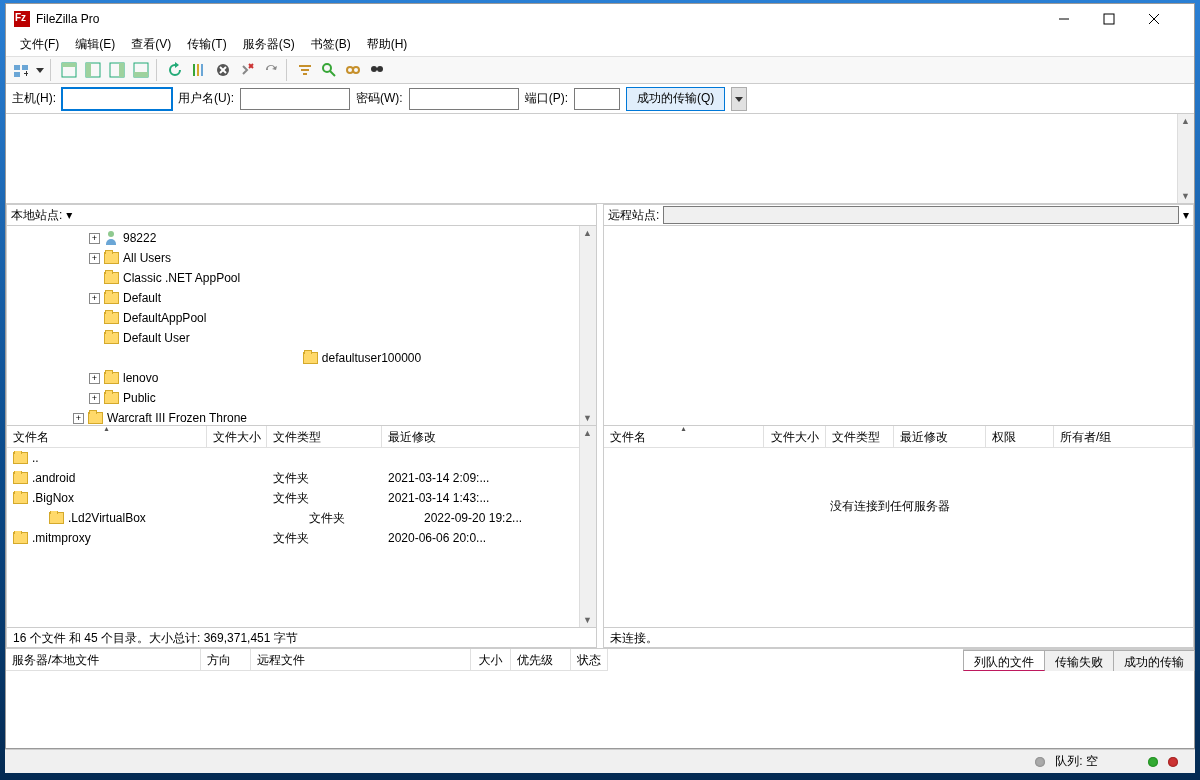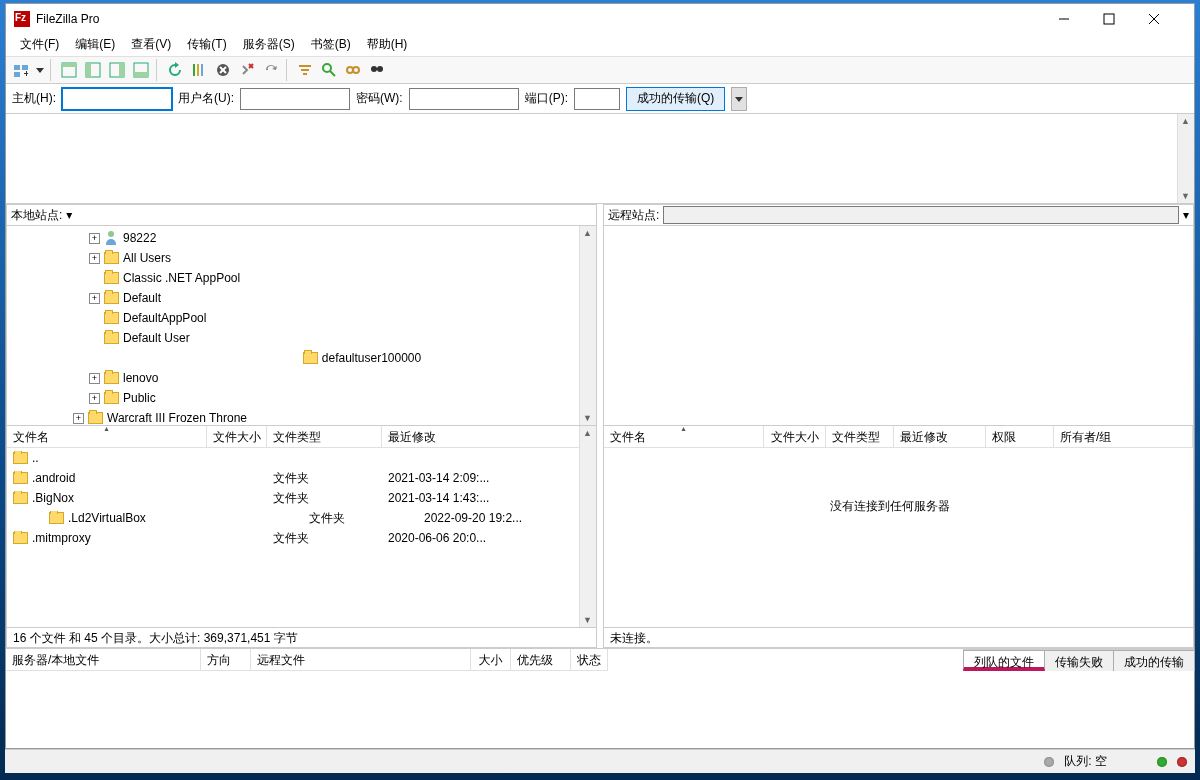--- a/index.html
+++ b/index.html
@@ -51,22 +51,22 @@
 .sort-ind { position:absolute; top:-2px; left:50%; transform:translateX(-50%); font-size:8px; color:#555; }
 .lv-body { flex:1; overflow:hidden; position:relative; }
 .lv-row { height:20px; display:flex; align-items:center; }
 .lv-cell { padding:0 6px; white-space:nowrap; overflow:hidden; display:flex; align-items:center; }
 .statusline { height:20px; border:1px solid #ccc; border-top:none; padding:2px 6px; background:#fff; }
 .empty-remote { position:absolute; top:50px; left:0; right:17px; text-align:center; color:#000; }
 .queue { flex:0 0 100px; border-top:1px solid #ccc; display:flex; flex-direction:row; }
 .queue-head { height:22px; display:flex; border-bottom:1px solid #e0e0e0; background:#fff; }
 .tabs { height:22px; display:flex; border-top:1px solid #ccc; background:#fff; }
 .tab { padding:3px 10px; border:1px solid #adadad; border-bottom:none; background:#f0f0f0; cursor:pointer; margin-right:-1px; }
-.tab.active { background:#fff; border-bottom:4px solid #be185d; position:relative; top:0; }
-.statusbar { height:24px; background:#f0f0f0; border-top:1px solid #ccc; display:flex; align-items:center; justify-content:flex-end; padding:0 8px; gap:10px; margin:0 5px 0 5px; width:1190px; }
+.tab.active { background:#fff; border-bottom:1px solid #be185d; position:relative; top:0; }
+.statusbar { height:24px; background:#f0f0f0; border-top:1px solid #ccc; display:flex; align-items:center; justify-content:flex-end; padding:0 17px; gap:10px; margin:0 5px 0 5px; width:1190px; }
 .led { width:10px; height:10px; border-radius:50%; display:inline-block; }
 .led.red { background:#c33; box-shadow:inset 0 0 2px #600; }
 .led.green { background:#3a3; box-shadow:inset 0 0 2px #060; }
 .led.gray { background:#aaa; box-shadow:inset 0 0 2px #666; }
 svg { display:block; }
 </style>
 </head>
 <body>
 
 <div class="window">

